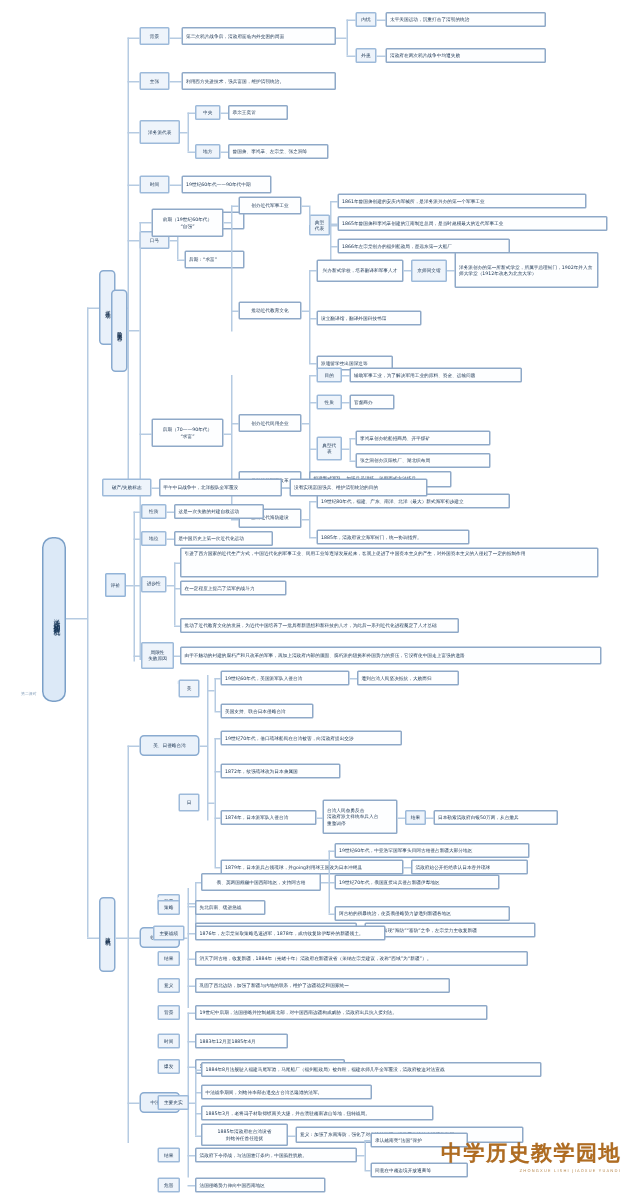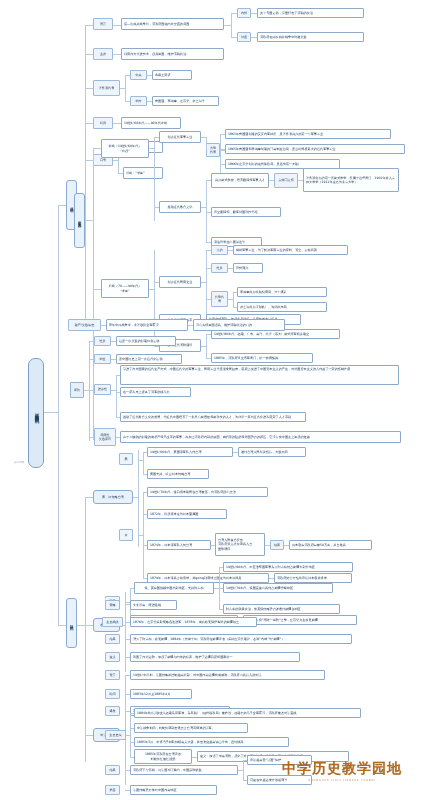--- a/index.html
+++ b/index.html
@@ -60,22 +60,22 @@
   }
   .cap{border-radius:3px;background:#e9f1fa;border-color:#8aabd0;}
 
   
   .ln{position:absolute;background:#b6cbe2;}
   .lnh{height:0.6px;}
   .lnv{width:0.6px;}
 
   
   #wm{
-    position:absolute;right:20px;bottom:18px;
-    text-align:center;pointer-events:none;
+    position:absolute;right:8px;bottom:18px;
+    text-align:right;pointer-events:none;
   }
   #wm .wm-main{
     font-family:"DejaVu Serif","Liberation Serif",serif;
     font-size:14px;font-weight:bold;color:#a9600f;
     letter-spacing:1px;opacity:.92;
     text-shadow:0.4px 0.4px 0 rgba(120,60,0,.25);
   }
   #wm .wm-sub{
     font-size:2.6px;color:#b98c55;letter-spacing:.8px;margin-top:1px;
   }

